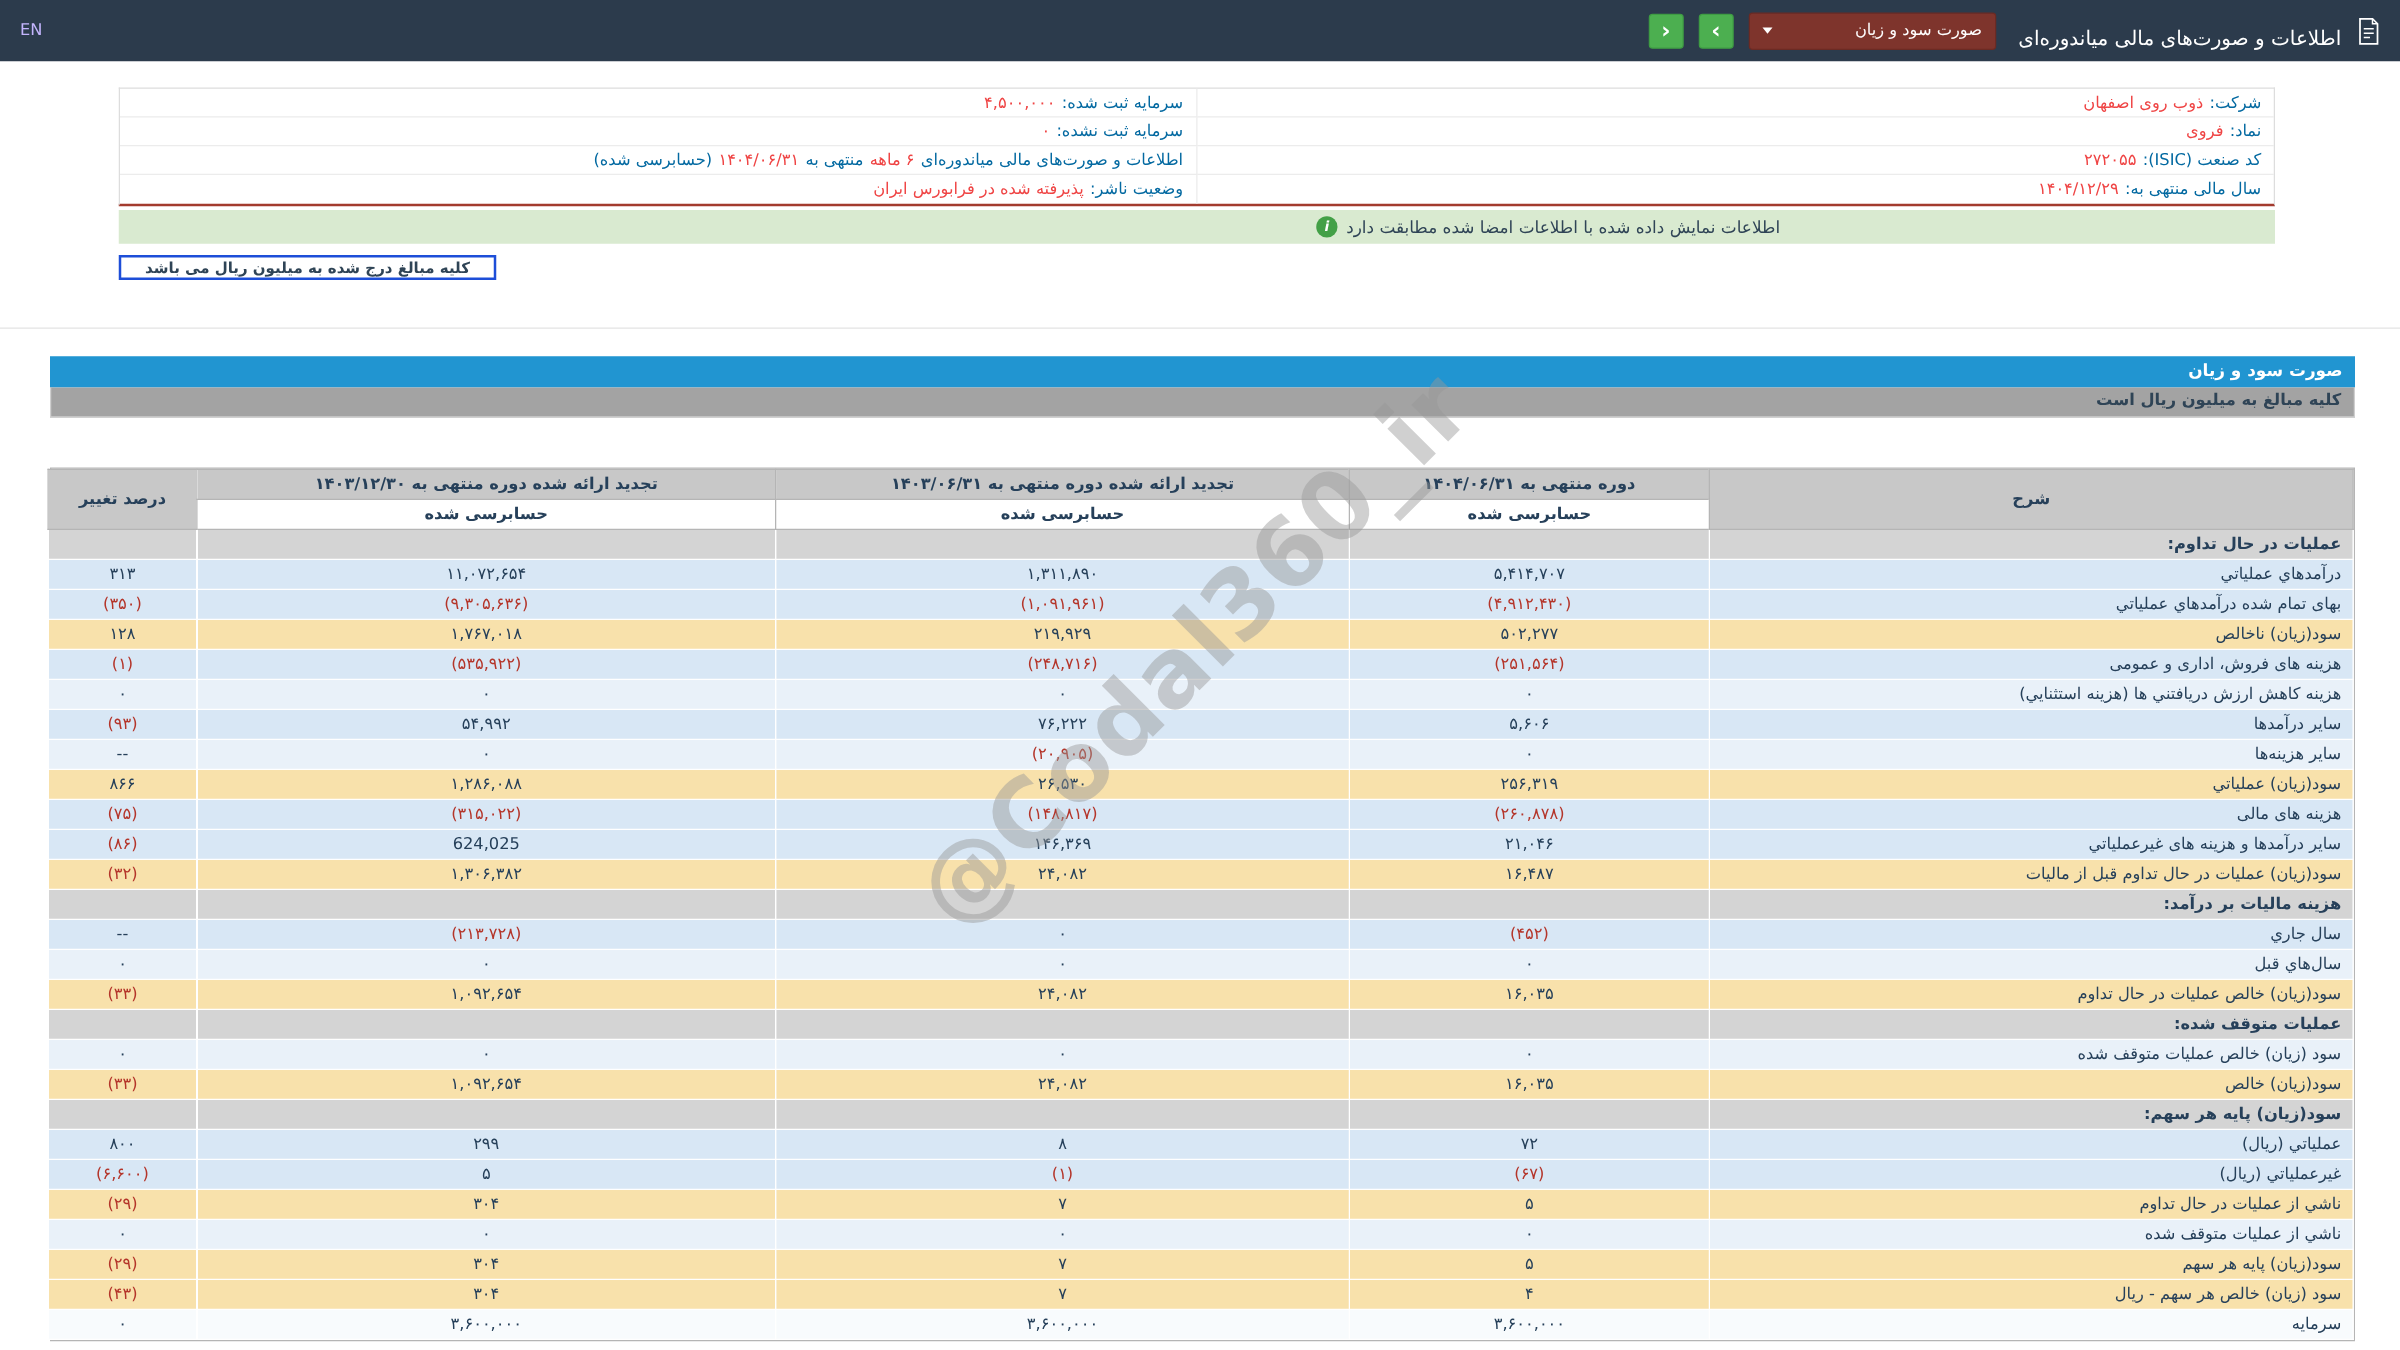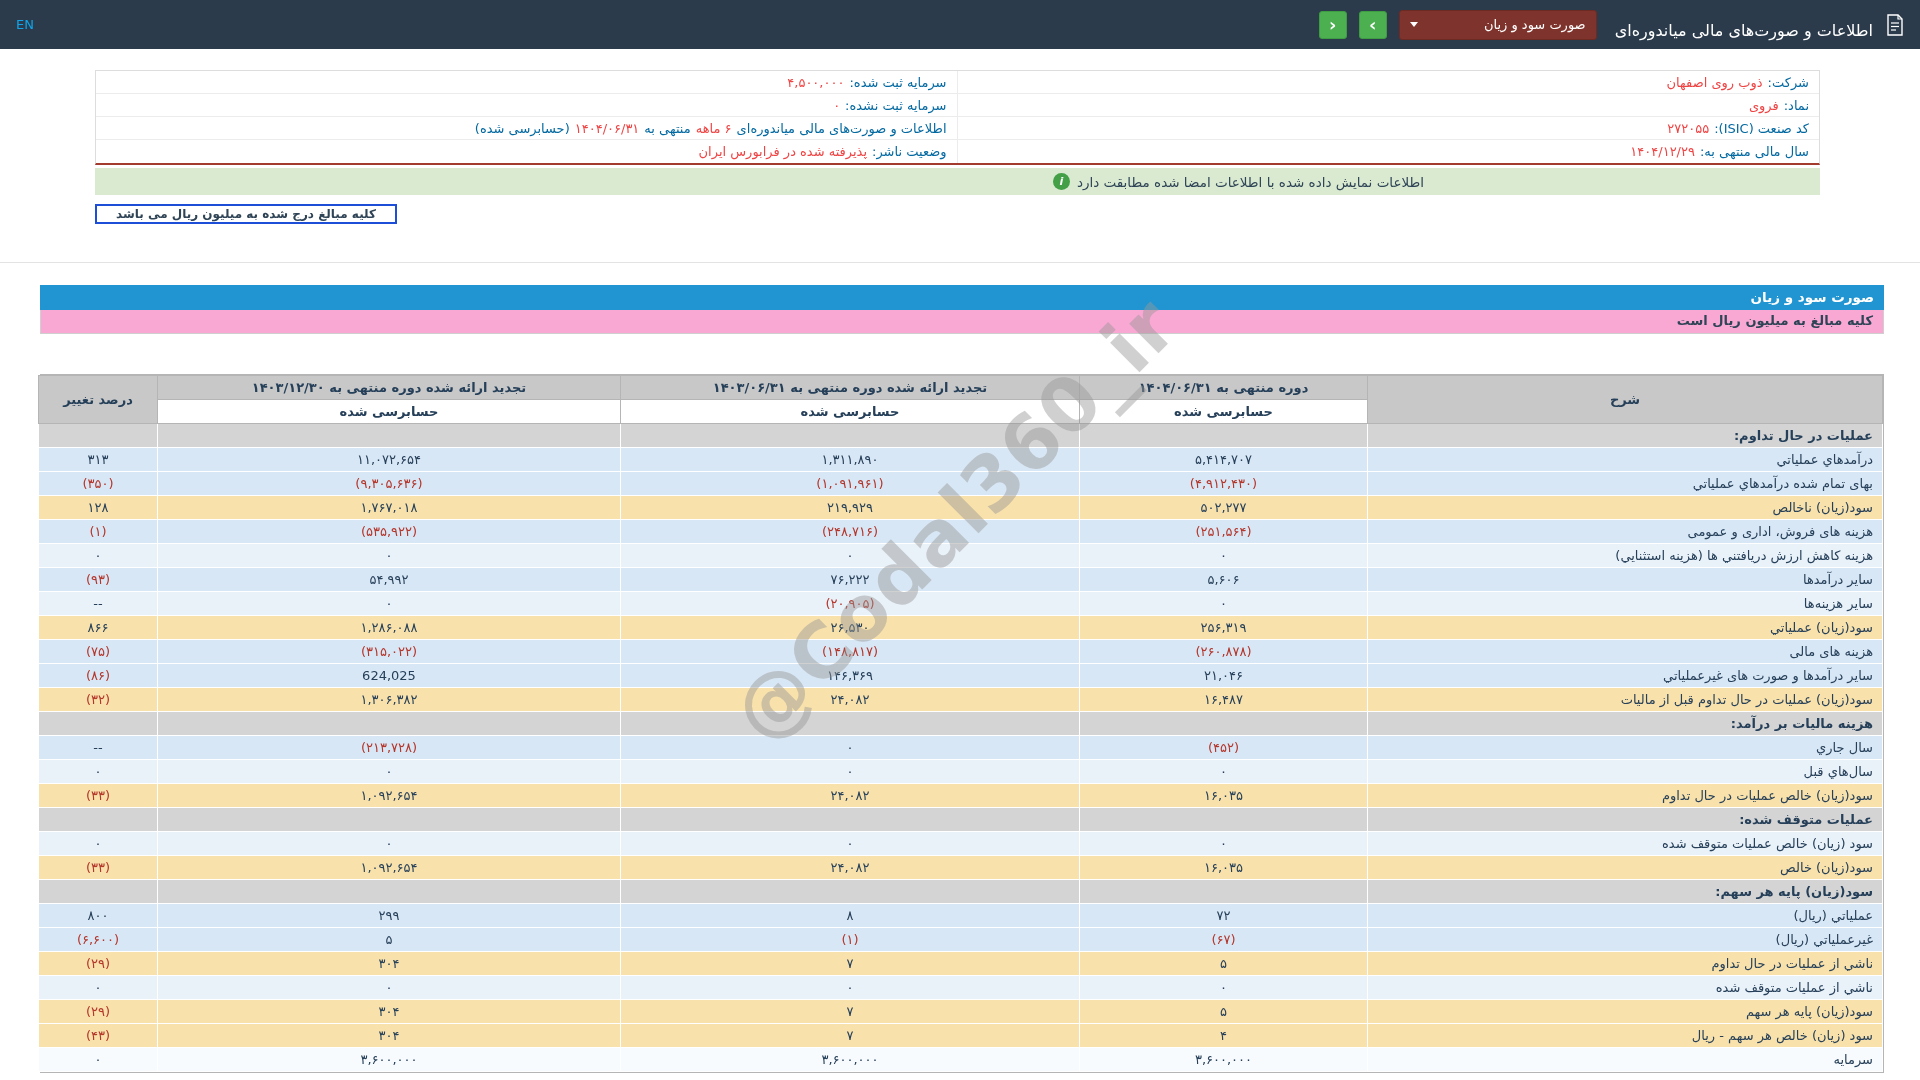--- a/index.html
+++ b/index.html
@@ -20,21 +20,21 @@
     width: 198px; height: 30px; background: #7e342c; border: 1px solid #6c2a23; border-radius: 3px;
     color: #fff; font-size: 13px; display: flex; align-items: center; justify-content: space-between;
     padding: 0 10px; cursor: pointer; margin-right: 6px;
   }
   .caret { width: 0; height: 0; border-left: 4px solid transparent; border-right: 4px solid transparent; border-top: 5px solid #fff; }
   .nav-btn {
     width: 28px; height: 28px; background: #4caf50; border: 1px solid #3e9c43; border-radius: 3px;
     color: #fff; font-size: 18px; font-weight: bold; display: flex; align-items: center; justify-content: center;
     cursor: pointer; line-height: 1;
   }
-  .lang { margin-inline-start: auto; color: #0ea5e9; font-size: 13px; cursor: pointer; }
+  .lang { margin-inline-start: auto; color: #c4b5fd; font-size: 13px; cursor: pointer; }
 
   
   .info-wrap { margin: 21px 100px 0 95px; border: 1px solid #dddddd; border-bottom: 2px solid #a33b2e; background: #fff; }
   .info-grid { display: grid; grid-template-columns: 1fr 1fr; }
   .info-cell {
     height: 23px; display: flex; align-items: center; gap: 5px; padding: 0 10px;
     font-size: 13px; border-bottom: 1px solid #ececec; white-space: nowrap; overflow: hidden;
   }
   .info-cell.left-half { border-right: 1px solid #ececec; }
   .info-grid .info-cell:nth-last-child(-n+2) { border-bottom: none; }
@@ -60,21 +60,21 @@
     display: flex; align-items: center; justify-content: center;
     font-size: 12px; font-weight: bold; color: #2f4456; margin-inline-start: auto; white-space: nowrap;
   }
 
   .page-divider { margin-top: 38px; border-top: 1px solid #e3e3e3; }
 
   
   .main { margin: 22px 36px 0 40px; }
   .blue-bar { height: 25px; background: #2195d1; color: #fff; font-weight: bold; font-size: 13.5px; line-height: 25px; padding: 0 10px; }
   .unit-row {
-    height: 24px; border: 1px solid #cfcfcf; border-top: none; background: #f9a8d4;
+    height: 24px; border: 1px solid #cfcfcf; border-top: none; background: #a3a3a3;
     font-size: 13px; font-weight: bold; color: #2f4456; line-height: 22px; padding: 0 10px;
   }
   .spacer { height: 40px; }
 
   .table-wrap { border: 1px solid #b5b5b5; }
   table.fin { width: 100%; border-collapse: collapse; table-layout: fixed; }
   .fin th {
     background: #c8c8c8; border: 1px solid #b5b5b5; height: 24px;
     font-size: 13px; font-weight: bold; color: #26405a; padding: 0 6px; text-align: center; white-space: nowrap; overflow: hidden;
   }
@@ -265,21 +265,21 @@
             <td>۸۶۶</td>
           </tr>
           <tr class="bg-a">
             <td class="label-cell">هزينه هاى مالى</td>
             <td class="neg">(۲۶۰,۸۷۸)</td>
             <td class="neg">(۱۴۸,۸۱۷)</td>
             <td class="neg">(۳۱۵,۰۲۲)</td>
             <td class="neg">(۷۵)</td>
           </tr>
           <tr class="bg-a">
-            <td class="label-cell">ساير درآمدها و صورت هاى غيرعملياتي</td>
+            <td class="label-cell">ساير درآمدها و هزينه هاى غيرعملياتي</td>
             <td>۲۱,۰۴۶</td>
             <td>۱۴۶,۳۶۹</td>
             <td>624,025</td>
             <td class="neg">(۸۶)</td>
           </tr>
           <tr class="bg-y">
             <td class="label-cell">سود(زيان) عمليات در حال تداوم قبل از ماليات</td>
             <td>۱۶,۴۸۷</td>
             <td>۲۴,۰۸۲</td>
             <td>۱,۳۰۶,۳۸۲</td>

